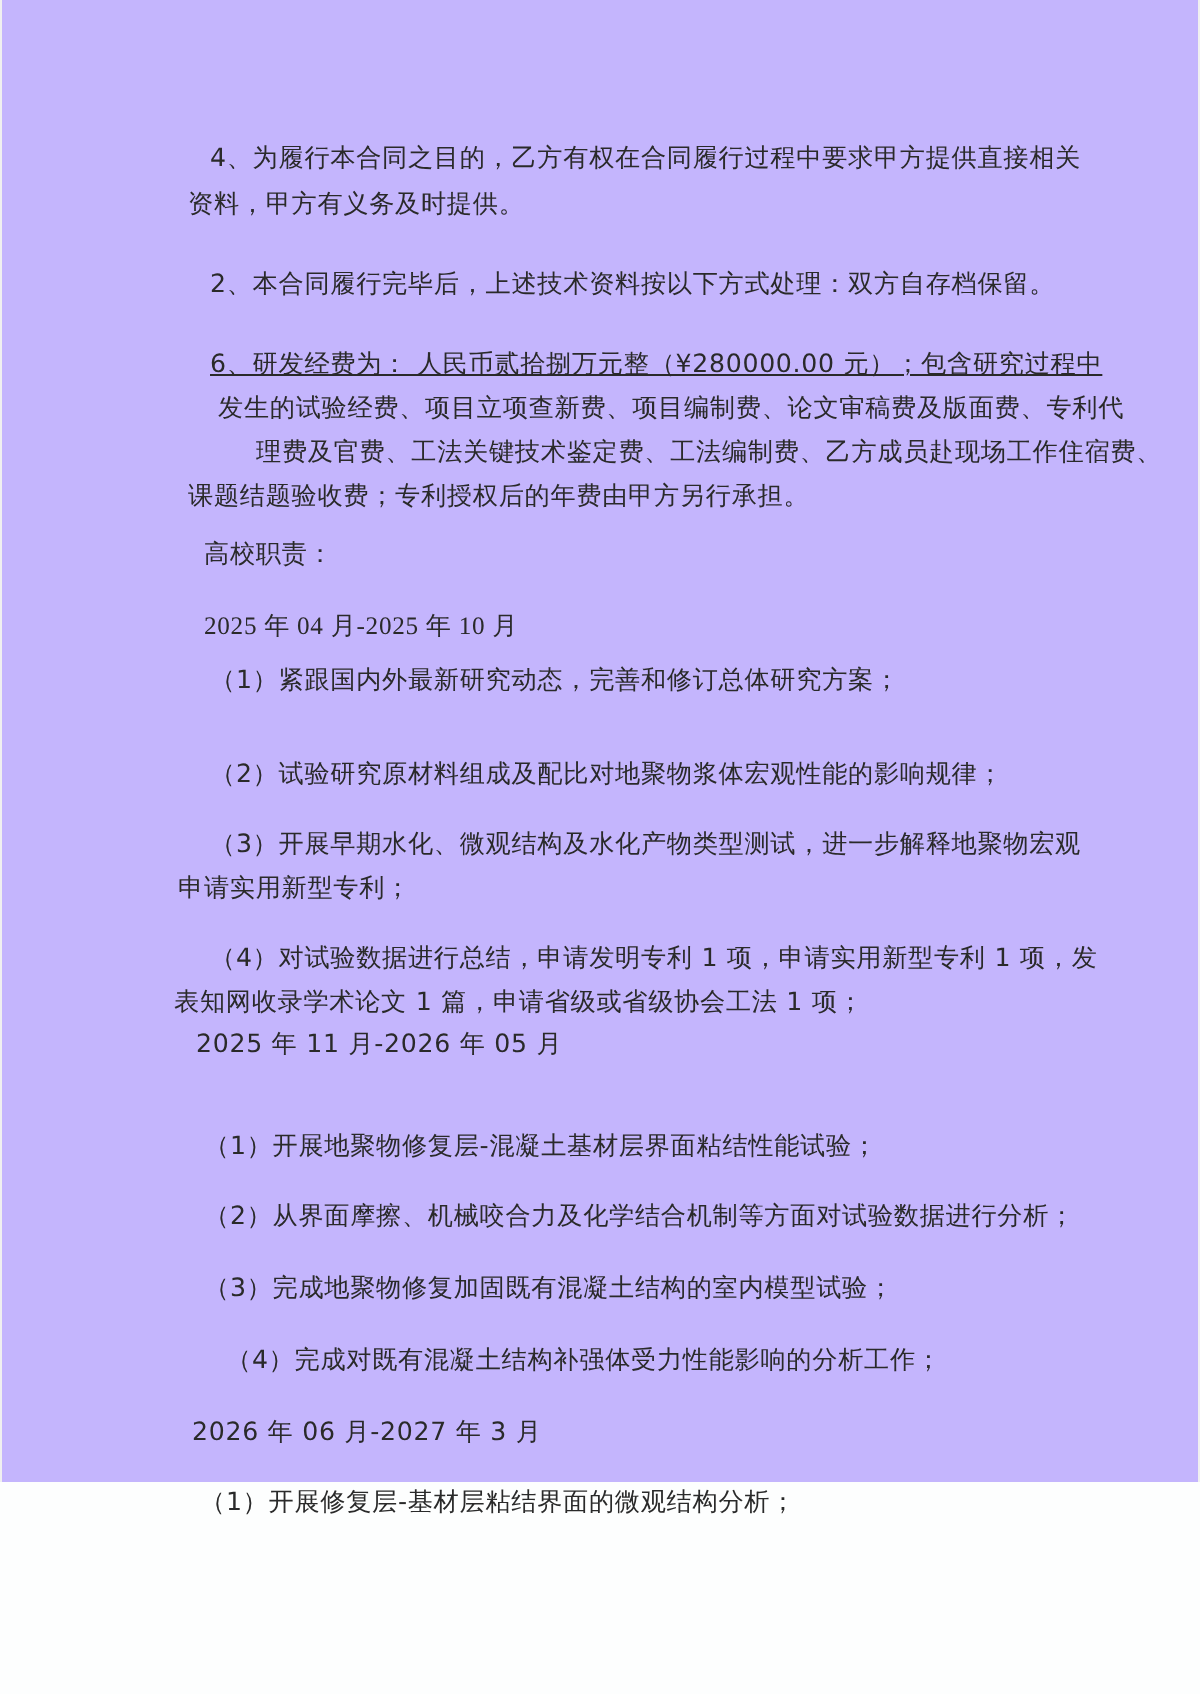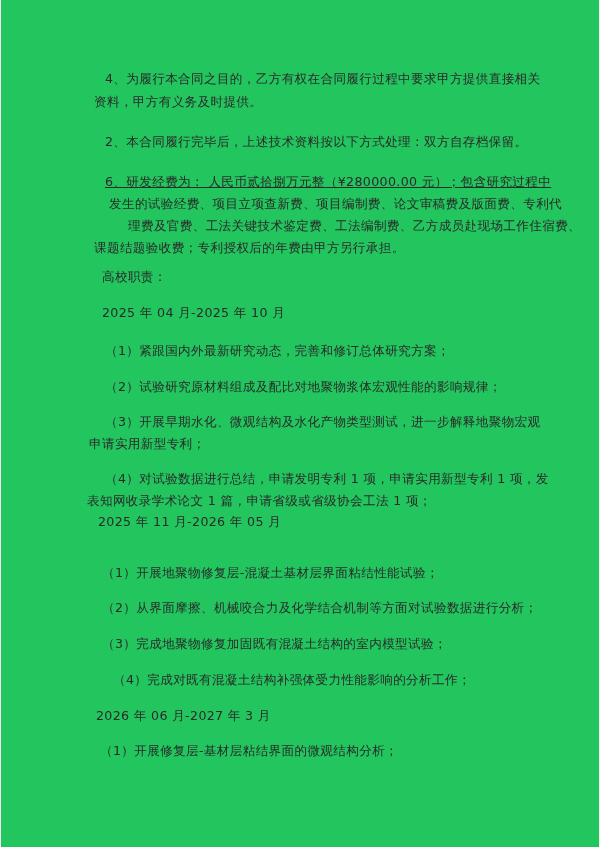--- a/index.html
+++ b/index.html
@@ -11,22 +11,22 @@
       width: 600px;
       height: 847px;
       overflow: hidden;
       position: relative;
       font-family: "DejaVu Sans", "Liberation Sans", sans-serif;
       color: #2a2a2a;
     }
     .page {
       position: absolute;
       left: 0; top: 0;
-      width: 600px; height: 847px;
-      background: #22c55e;
+      width: 600px; height: 741px;
+      background: #c4b5fd;
       border-left: 1px solid #f0f0f0;
       border-right: 1px solid #f0f0f0;
       box-sizing: border-box;
     }
     .line {
       position: absolute;
       font-size: 12.6px;
       line-height: 20px;
       white-space: nowrap;
       letter-spacing: 0.35px;
@@ -49,22 +49,22 @@
   <div>
     <div class="line" style="left:104px; top:172px;text-decoration:underline;">6、研发经费为：  人民币贰拾捌万元整（¥280000.00 元）；包含研究过程中</div>
     <div class="line" style="left:108px; top:194px;">发生的试验经费、项目立项查新费、项目编制费、论文审稿费及版面费、专利代</div>
     <div class="line" style="left:93px; top:216px;margin-left:34px;">理费及官费、工法关键技术鉴定费、工法编制费、乙方成员赴现场工作住宿费、</div>
     <div class="line" style="left:93px; top:238px;text-align:center;">课题结题验收费；专利授权后的年费由甲方另行承担。</div>
   </div>
 
   <div class="line" style="left:101px; top:267px;">高校职责：</div>
 
   <div>
-    <div class="line" style="left:101px; top:303px;">2025 年 04 月-2025 年 10 月</div>
-    <div class="line" style="left:104px; top:341px;">（1）紧跟国内外最新研究动态，完善和修订总体研究方案；</div>
+    <div class="line" style="left:101px; top:303px;font-family:Liberation Serif, serif;">2025 年 04 月-2025 年 10 月</div>
+    <div class="line" style="left:104px; top:330px;">（1）紧跟国内外最新研究动态，完善和修订总体研究方案；</div>
     <div class="line" style="left:104px; top:377px;">（2）试验研究原材料组成及配比对地聚物浆体宏观性能的影响规律；</div>
     <div class="line" style="left:104px; top:412px;">（3）开展早期水化、微观结构及水化产物类型测试，进一步解释地聚物宏观</div>
     <div class="line" style="left:88px; top:434px;">申请实用新型专利；</div>
     <div class="line" style="left:104px; top:469px;">（4）对试验数据进行总结，申请发明专利 1 项，申请实用新型专利 1 项，发</div>
     <div class="line" style="left:86px; top:491px;">表知网收录学术论文 1 篇，申请省级或省级协会工法 1 项；</div>
   </div>
 
   <div>
     <div class="line" style="left:97px; top:512px;">2025 年 11 月-2026 年 05 月</div>
     <div class="line" style="left:101px; top:563px;">（1）开展地聚物修复层-混凝土基材层界面粘结性能试验；</div>

